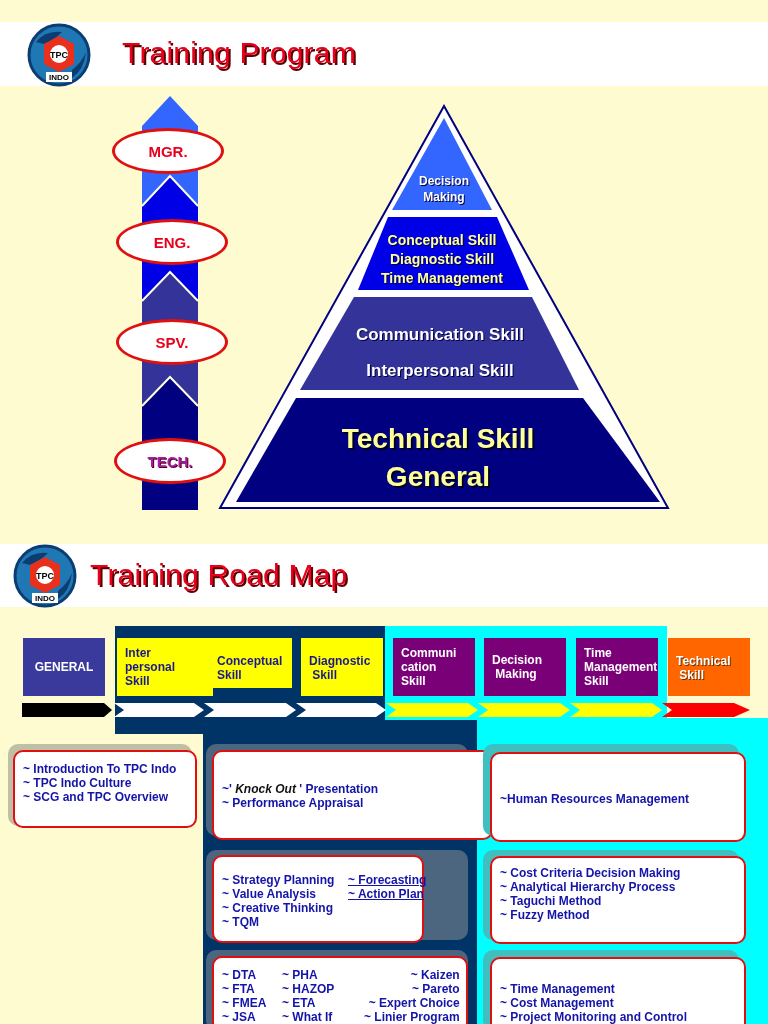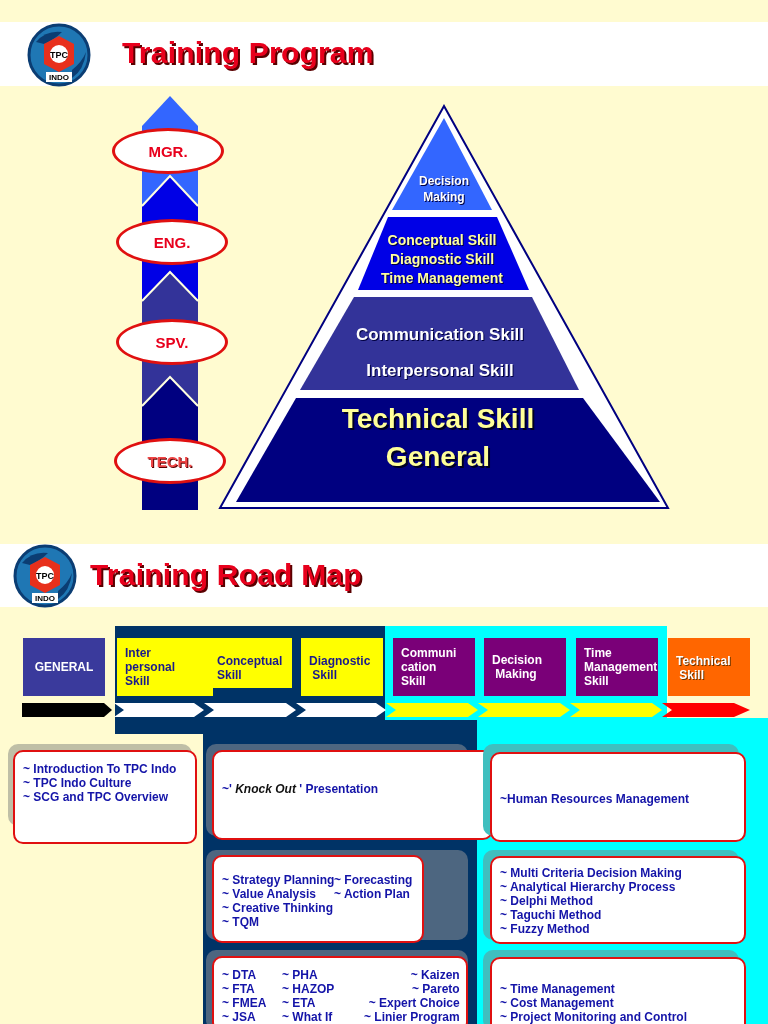--- a/index.html
+++ b/index.html
@@ -1,23 +1,23 @@
 <!DOCTYPE html>
 <html><head>
 <meta charset="utf-8">
 <style>
   html, body { margin:0; padding:0; }
   body { width:768px; height:1024px; position:relative; overflow:hidden; background:#FFFBD0; font-family:"Liberation Sans", sans-serif; }
   .abs { position:absolute; }
   .title-band { position:absolute; left:0; width:768px; background:#FFFFFF; }
-  .title-text { position:absolute; font-weight:bold; color:#E8001C; text-shadow:2px 2px 0 #5a0000; font-size:30px; letter-spacing:0.2px; white-space:nowrap; }
+  .title-text { position:absolute; font-weight:normal; color:#E8001C; text-shadow:2px 2px 0 #5a0000; font-size:30px; letter-spacing:0.2px; white-space:nowrap; }
   .logo { position:absolute; }
   
   .ellipse { position:absolute; width:112px; height:46px; border:3px solid #E01010; border-radius:50%; background:#FFFFFF; display:flex; align-items:center; justify-content:center; color:#E8001C; font-weight:bold; font-size:15px; box-sizing:border-box; }
-  .ellipse.tech { color:#ef4444; text-shadow:1px 1px 0 #5a0000; }
+  .ellipse.tech { color:#a21caf; text-shadow:1px 1px 0 #5a0000; }
   
   .ptext { position:absolute; text-align:center; font-weight:bold; white-space:nowrap; }
   
   .step { position:absolute; box-sizing:border-box; padding:8px 0 0 8px; font-weight:bold; font-size:12px; line-height:14px; }
   .step.yellow { background:#FFFF00; color:#1A1A8C; }
   .step.purple { background:#7A0078; color:#FFFFFF; }
   .step.orange { background:#FF6600; color:#FFFFFF; text-shadow:1px 1px 0 #663300; }
   .step.general { background:#3A3A9C; color:#FFFFFF; padding:0; display:flex; align-items:center; justify-content:center; }
   .card-shadow { position:absolute; border-radius:10px; }
   .card { position:absolute; background:#FFFFFF; border:2px solid #E01010; border-radius:10px; box-sizing:border-box; color:#1414A8; font-weight:bold; font-size:12px; line-height:14px; }
@@ -76,21 +76,21 @@
 </div>
 <div class="ptext" style="left:360px;top:231px;width:164px;color:#FFFFA0;font-size:14px;line-height:19px;text-shadow:1px 1px 0 #000040;">
   <div>Conceptual Skill</div>
   <div>Diagnostic Skill</div>
   <div>Time Management</div>
 </div>
 <div class="ptext" style="left:320px;top:317px;width:240px;color:#FFFFFF;font-size:17px;line-height:36px;text-shadow:1px 1px 0 #000040;">
   <div>Communication Skill</div>
   <div>Interpersonal Skill</div>
 </div>
-<div class="ptext" style="left:300px;top:400px;width:276px;color:#FFFF99;font-size:28px;line-height:38px;text-shadow:2px 2px 0 #000020;">
+<div class="ptext" style="left:300px;top:420px;width:276px;color:#FFFF99;font-size:28px;line-height:38px;text-shadow:2px 2px 0 #000020;">
   <div>Technical Skill</div>
   <div>General</div>
 </div>
 
 <div class="title-band" style="top:544px;height:63px;"></div>
 
 <svg class="logo" style="left:10px;top:543px;" width="70" height="66" viewBox="0 0 70 66">
   <circle cx="35" cy="33" r="30" fill="#1f77b4"></circle>
   <circle cx="35" cy="33" r="30" fill="none" stroke="#0b3d73" stroke-width="3"></circle>
   <path d="M12 20 Q22 8 38 10 Q30 18 20 22 Z" fill="#0b3d73"></path>
@@ -149,40 +149,41 @@
   <polygon points="92,2 172,2 182,9 172,16 92,16 102,9" fill="#FFFFFF"></polygon>
   <polygon points="182,2 264,2 274,9 264,16 182,16 192,9" fill="#FFFFFF"></polygon>
   <polygon points="274,2 354,2 364,9 354,16 274,16 284,9" fill="#FFFFFF"></polygon>
   <polygon points="364,2 446,2 456,9 446,16 364,16 374,9" fill="#FFFF00"></polygon>
   <polygon points="456,2 538,2 548,9 538,16 456,16 466,9" fill="#FFFF00"></polygon>
   <polygon points="548,2 630,2 640,9 630,16 548,16 558,9" fill="#FFFF00"></polygon>
   <polygon points="640,2 712,2 728,9 712,16 640,16 650,9" fill="#FF0000"></polygon>
 </svg>
 
 <div class="card-shadow" style="left:8px;top:744px;width:184px;height:82px;background:#BFBFA6;"></div>
-<div class="card" style="left:13px;top:750px;width:184px;height:94px;padding:10px 0 0 8px;">
+<div class="card" style="left:13px;top:750px;width:184px;height:78px;padding:10px 0 0 8px;">
   <div class="line">~ Introduction To TPC Indo</div>
   <div class="line">~ TPC Indo Culture</div>
   <div class="line">~ SCG and TPC Overview</div>
 </div>
 
 <div class="card-shadow" style="left:206px;top:744px;width:262px;height:92px;background:#4D6680;"></div>
 <div class="card" style="left:212px;top:750px;width:281px;height:90px;padding:30px 4px 0 8px;">
   <div class="line"><span>~' </span><i style="color:#111;">Knock Out</i><span> ' Presentation</span></div>
+  <div class="line">~ Performance Appraisal</div>
 </div>
 
 <div class="card-shadow" style="left:206px;top:850px;width:262px;height:90px;background:#4D6680;"></div>
 <div class="card" style="left:212px;top:855px;width:212px;height:88px;">
   <div class="col" style="left:8px;top:16px;">
     <div class="line">~ Strategy Planning</div>
     <div class="line">~ Value Analysis</div>
     <div class="line">~ Creative Thinking</div>
     <div class="line">~ TQM</div>
   </div>
-  <div class="col" style="left:120px;top:16px;">
+  <div class="col" style="left:134px;top:16px;text-decoration:underline;">
     <div class="line">~ Forecasting</div>
     <div class="line">~ Action Plan</div>
   </div>
 </div>
 
 <div class="card-shadow" style="left:206px;top:950px;width:262px;height:80px;background:#4D6680;"></div>
 <div class="card" style="left:212px;top:956px;width:256px;height:76px;">
   <div class="col" style="left:8px;top:10px;">
     <div class="line">~ DTA</div>
     <div class="line">~ FTA</div>
@@ -203,23 +204,22 @@
   </div>
 </div>
 
 <div class="card-shadow" style="left:483px;top:744px;width:256px;height:92px;background:#3FBFBF;"></div>
 <div class="card" style="left:490px;top:752px;width:256px;height:90px;padding:38px 0 0 8px;">
   <div class="line">~Human Resources Management</div>
 </div>
 
 <div class="card-shadow" style="left:483px;top:850px;width:256px;height:90px;background:#3FBFBF;"></div>
 <div class="card" style="left:490px;top:856px;width:256px;height:88px;padding:8px 0 0 8px;">
-  <div class="line">~ Multi Criteria Decision Making</div>
+  <div class="line">~ Cost Criteria Decision Making</div>
   <div class="line">~ Analytical Hierarchy Process</div>
-  <div class="line">~ Delphi Method</div>
   <div class="line">~ Taguchi Method</div>
   <div class="line">~ Fuzzy Method</div>
 </div>
 
 <div class="card-shadow" style="left:483px;top:950px;width:256px;height:80px;background:#3FBFBF;"></div>
 <div class="card" style="left:490px;top:957px;width:256px;height:76px;padding:23px 0 0 8px;">
   <div class="line">~ Time Management</div>
   <div class="line">~ Cost Management</div>
   <div class="line">~ Project Monitoring and Control</div>
 </div>

